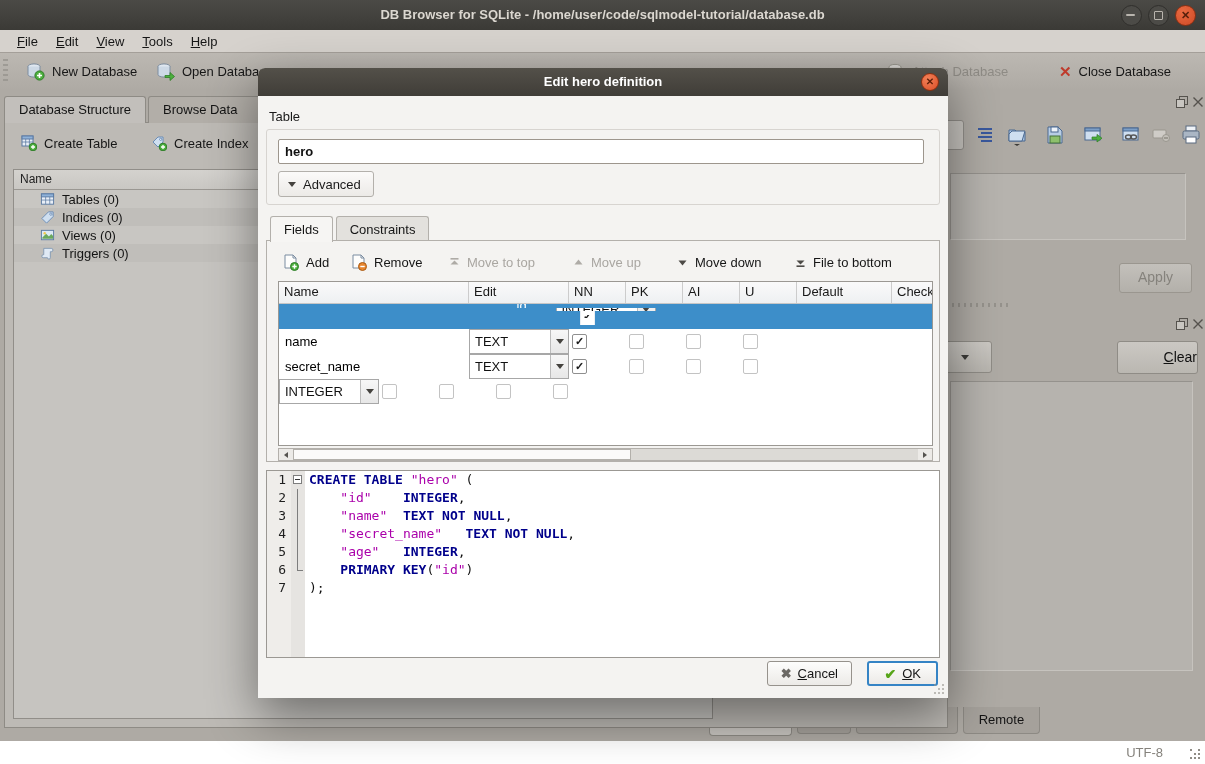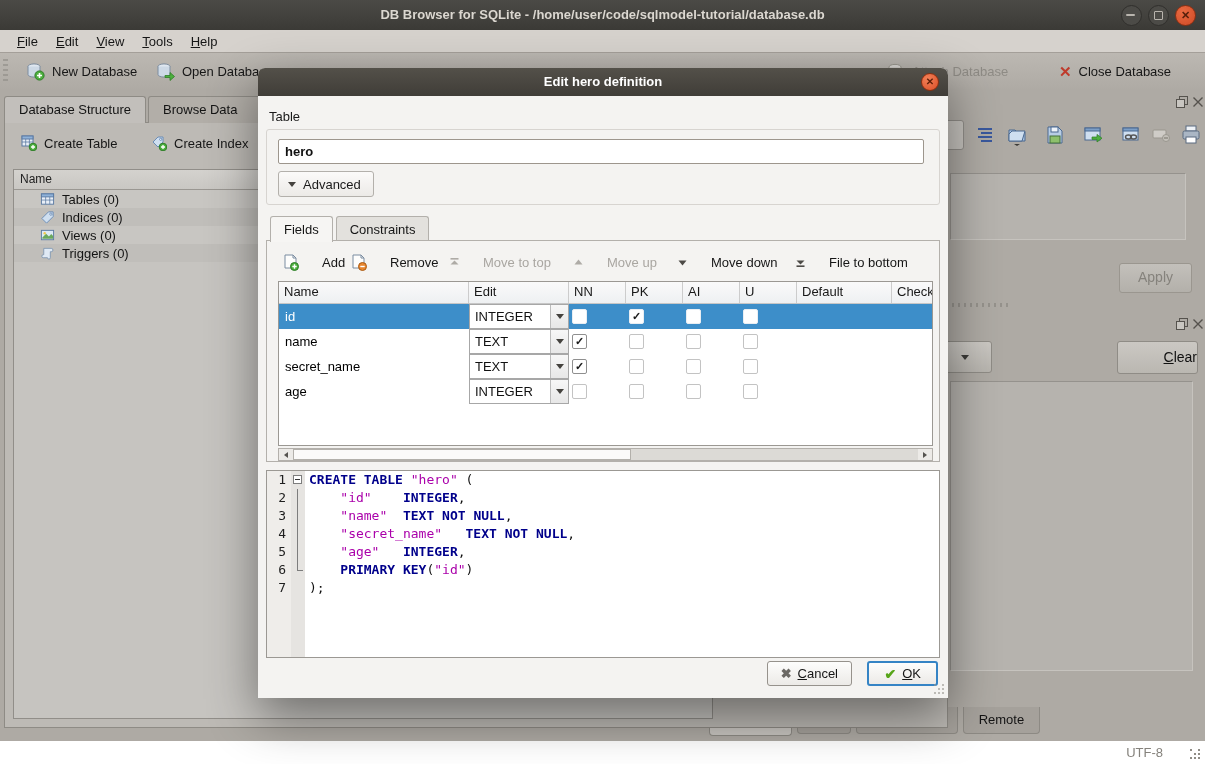--- a/index.html
+++ b/index.html
@@ -109,21 +109,21 @@
     background:linear-gradient(#fbfaf9,#eceae7);font-size:13px;color:#1a1a1a;cursor:pointer;}
   .tri-down{width:0;height:0;border-left:4px solid transparent;border-right:4px solid transparent;
     border-top:5px solid #44423e;}
 
   .dtabs{position:absolute;left:12px;top:148px;display:flex;}
   .dtab{height:25px;line-height:25px;padding:0 13px;font-size:13px;border:1px solid #b3b0ab;
     border-bottom:none;border-radius:3px 3px 0 0;background:#e3e1dd;margin-right:3px;cursor:pointer;color:#161616;}
   .dtab.active{background:#f6f5f3;position:relative;z-index:2;}
   .fields-frame{position:absolute;left:8px;top:172px;width:674px;height:222px;border:1px solid #b3b0ab;
     background:#f4f3f1;box-sizing:border-box;}
-  .fa-btn{position:absolute;top:8px;height:26px;display:flex;align-items:center;gap:23px;
+  .fa-btn{position:absolute;top:8px;height:26px;display:flex;align-items:center;gap:7px;
     font-size:13px;color:#161616;cursor:pointer;}
   .fa-btn.disabled{color:#a9a6a1;cursor:default;}
 
   .grid{position:absolute;left:11px;top:40px;width:655px;height:165px;background:#ffffff;
     border:1px solid #9b9893;box-sizing:border-box;overflow:hidden;font-size:13px;}
   .g-head{display:flex;height:21px;background:linear-gradient(#fafafa,#eef0f2);
     border-bottom:1px solid #c6c6c6;}
   .g-head .hc{line-height:20px;padding-left:5px;border-right:1px solid #cccccc;color:#181818;
     box-sizing:border-box;overflow:hidden;white-space:nowrap;}
   .g-row{display:flex;height:25px;align-items:center;cursor:pointer;}
@@ -453,21 +453,21 @@
           <div class="hc c0">Name</div>
           <div class="hc c1">Edit</div>
           <div class="hc c2">NN</div>
           <div class="hc c3">PK</div>
           <div class="hc c4">AI</div>
           <div class="hc c5">U</div>
           <div class="hc c6">Default</div>
           <div class="hc c7" style="border-right:none;">Check</div>
         </div>
         <div id="grid-body">
-            <div class="g-row" style="background: rgb(61, 142, 201); color: rgb(255, 255, 255);">
+            <div class="g-row" style="background: rgb(61, 142, 201); color: rgb(255, 255, 255); flex-direction: column;">
               <div class="gc c0">id</div>
               <div class="gc c1">
                 <div class="combo">
                   <span class="lbl">INTEGER</span>
                   <span class="btnp">
                     <span class="tri-down"></span>
                   </span>
                 </div>
               </div>
               <div class="gc c2">
@@ -529,21 +529,20 @@
               <div class="gc c4">
                 <span class="cbx"></span>
               </div>
               <div class="gc c5">
                 <span class="cbx"></span>
               </div>
               <div class="gc c6"></div>
               <div class="gc c7"></div>
             </div>
             <div class="g-row">
-              <div class="gc c0">age</div>
               <div class="gc c1">
                 <div class="combo">
                   <span class="lbl">INTEGER</span>
                   <span class="btnp">
                     <span class="tri-down"></span>
                   </span>
                 </div>
               </div>
               <div class="gc c2">
                 <span class="cbx"></span>

